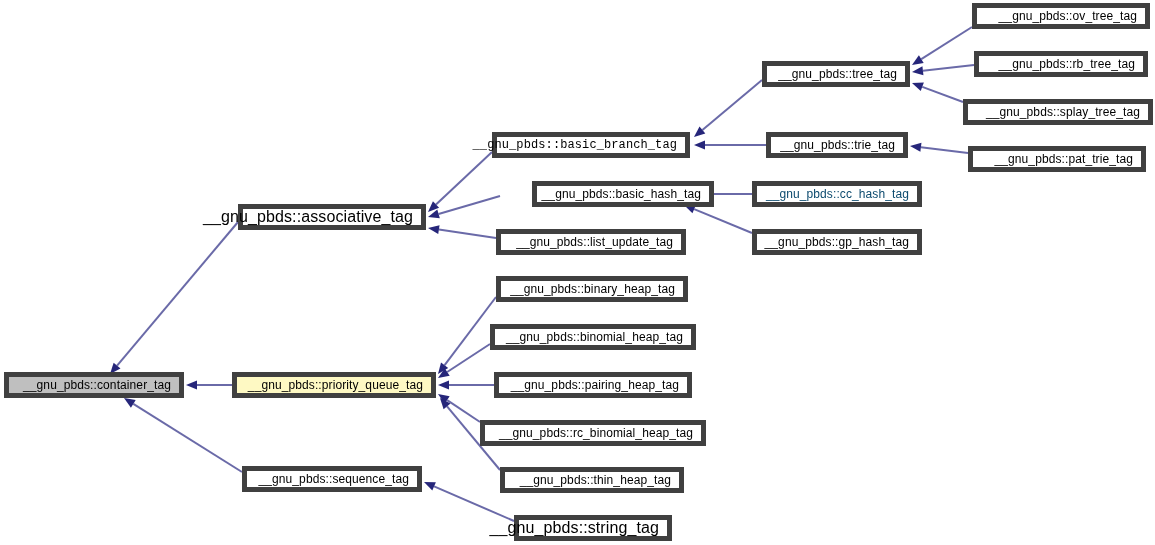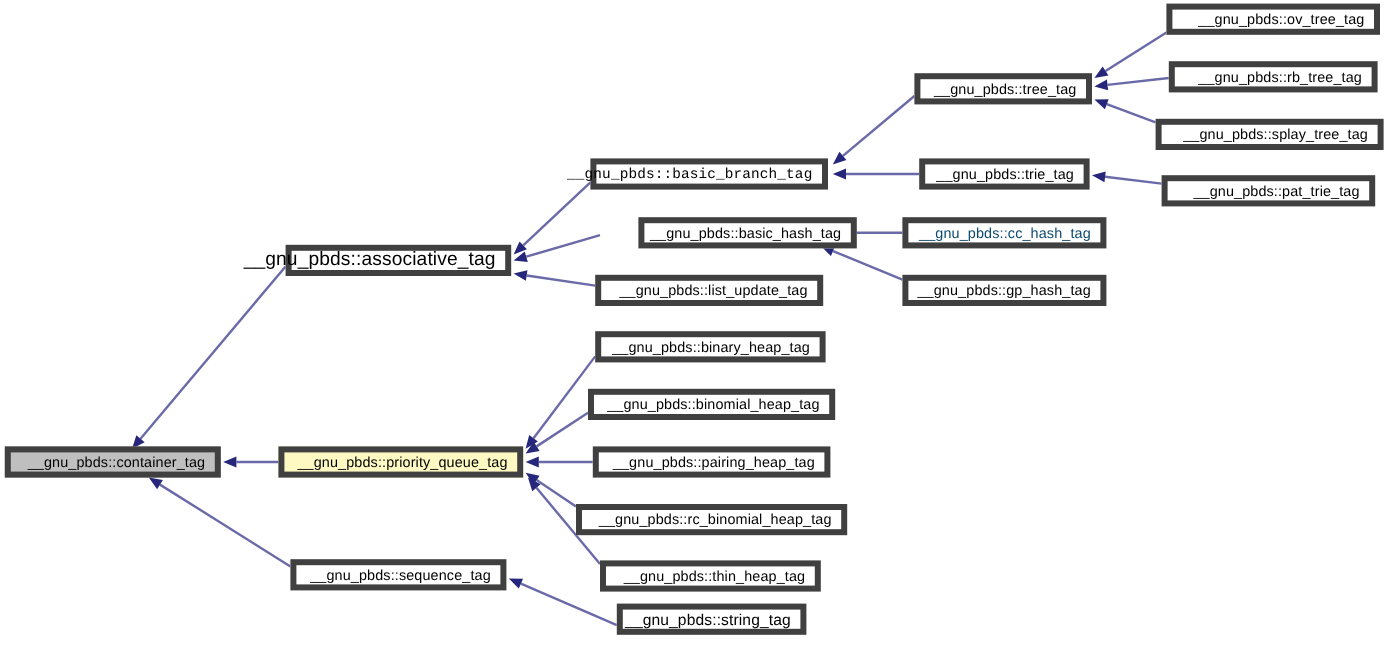--- a/index.html
+++ b/index.html
@@ -121,21 +121,21 @@
     </div>
     <div class="node" style="left: 494px; top: 372px; width: 198px; height: 26px; border-color: rgb(64, 64, 64); background: rgb(255, 255, 255); color: rgb(0, 0, 0); font-size: 12px;">
       <span class="label">__gnu_pbds::pairing_heap_tag</span>
     </div>
     <div class="node" style="left: 480px; top: 420px; width: 226px; height: 26px; border-color: rgb(64, 64, 64); background: rgb(255, 255, 255); color: rgb(0, 0, 0); font-size: 12px;">
       <span class="label">__gnu_pbds::rc_binomial_heap_tag</span>
     </div>
     <div class="node" style="left: 500px; top: 467px; width: 184px; height: 26px; border-color: rgb(64, 64, 64); background: rgb(255, 255, 255); color: rgb(0, 0, 0); font-size: 12px;">
       <span class="label">__gnu_pbds::thin_heap_tag</span>
     </div>
-    <div class="node" style="left: 514px; top: 503px; width: 158px; height: 26px; border-color: rgb(64, 64, 64); background: rgb(255, 255, 255); color: rgb(0, 0, 0); font-size: 13px;">
+    <div class="node" style="left: 514px; top: 515px; width: 158px; height: 26px; border-color: rgb(64, 64, 64); background: rgb(255, 255, 255); color: rgb(0, 0, 0); font-size: 16px;">
       <span class="label">__gnu_pbds::string_tag</span>
     </div>
     <div class="node" style="left: 762px; top: 61px; width: 148px; height: 26px; border-color: rgb(64, 64, 64); background: rgb(255, 255, 255); color: rgb(0, 0, 0); font-size: 12px;">
       <span class="label">__gnu_pbds::tree_tag</span>
     </div>
     <div class="node" style="left: 766px; top: 132px; width: 142px; height: 26px; border-color: rgb(64, 64, 64); background: rgb(255, 255, 255); color: rgb(0, 0, 0); font-size: 12px;">
       <span class="label">__gnu_pbds::trie_tag</span>
     </div>
     <div class="node" style="left: 752px; top: 181px; width: 170px; height: 26px; border-color: rgb(64, 64, 64); background: rgb(255, 255, 255); color: #0c4a6e; font-size: 12px;">
       <span class="label">__gnu_pbds::cc_hash_tag</span>

